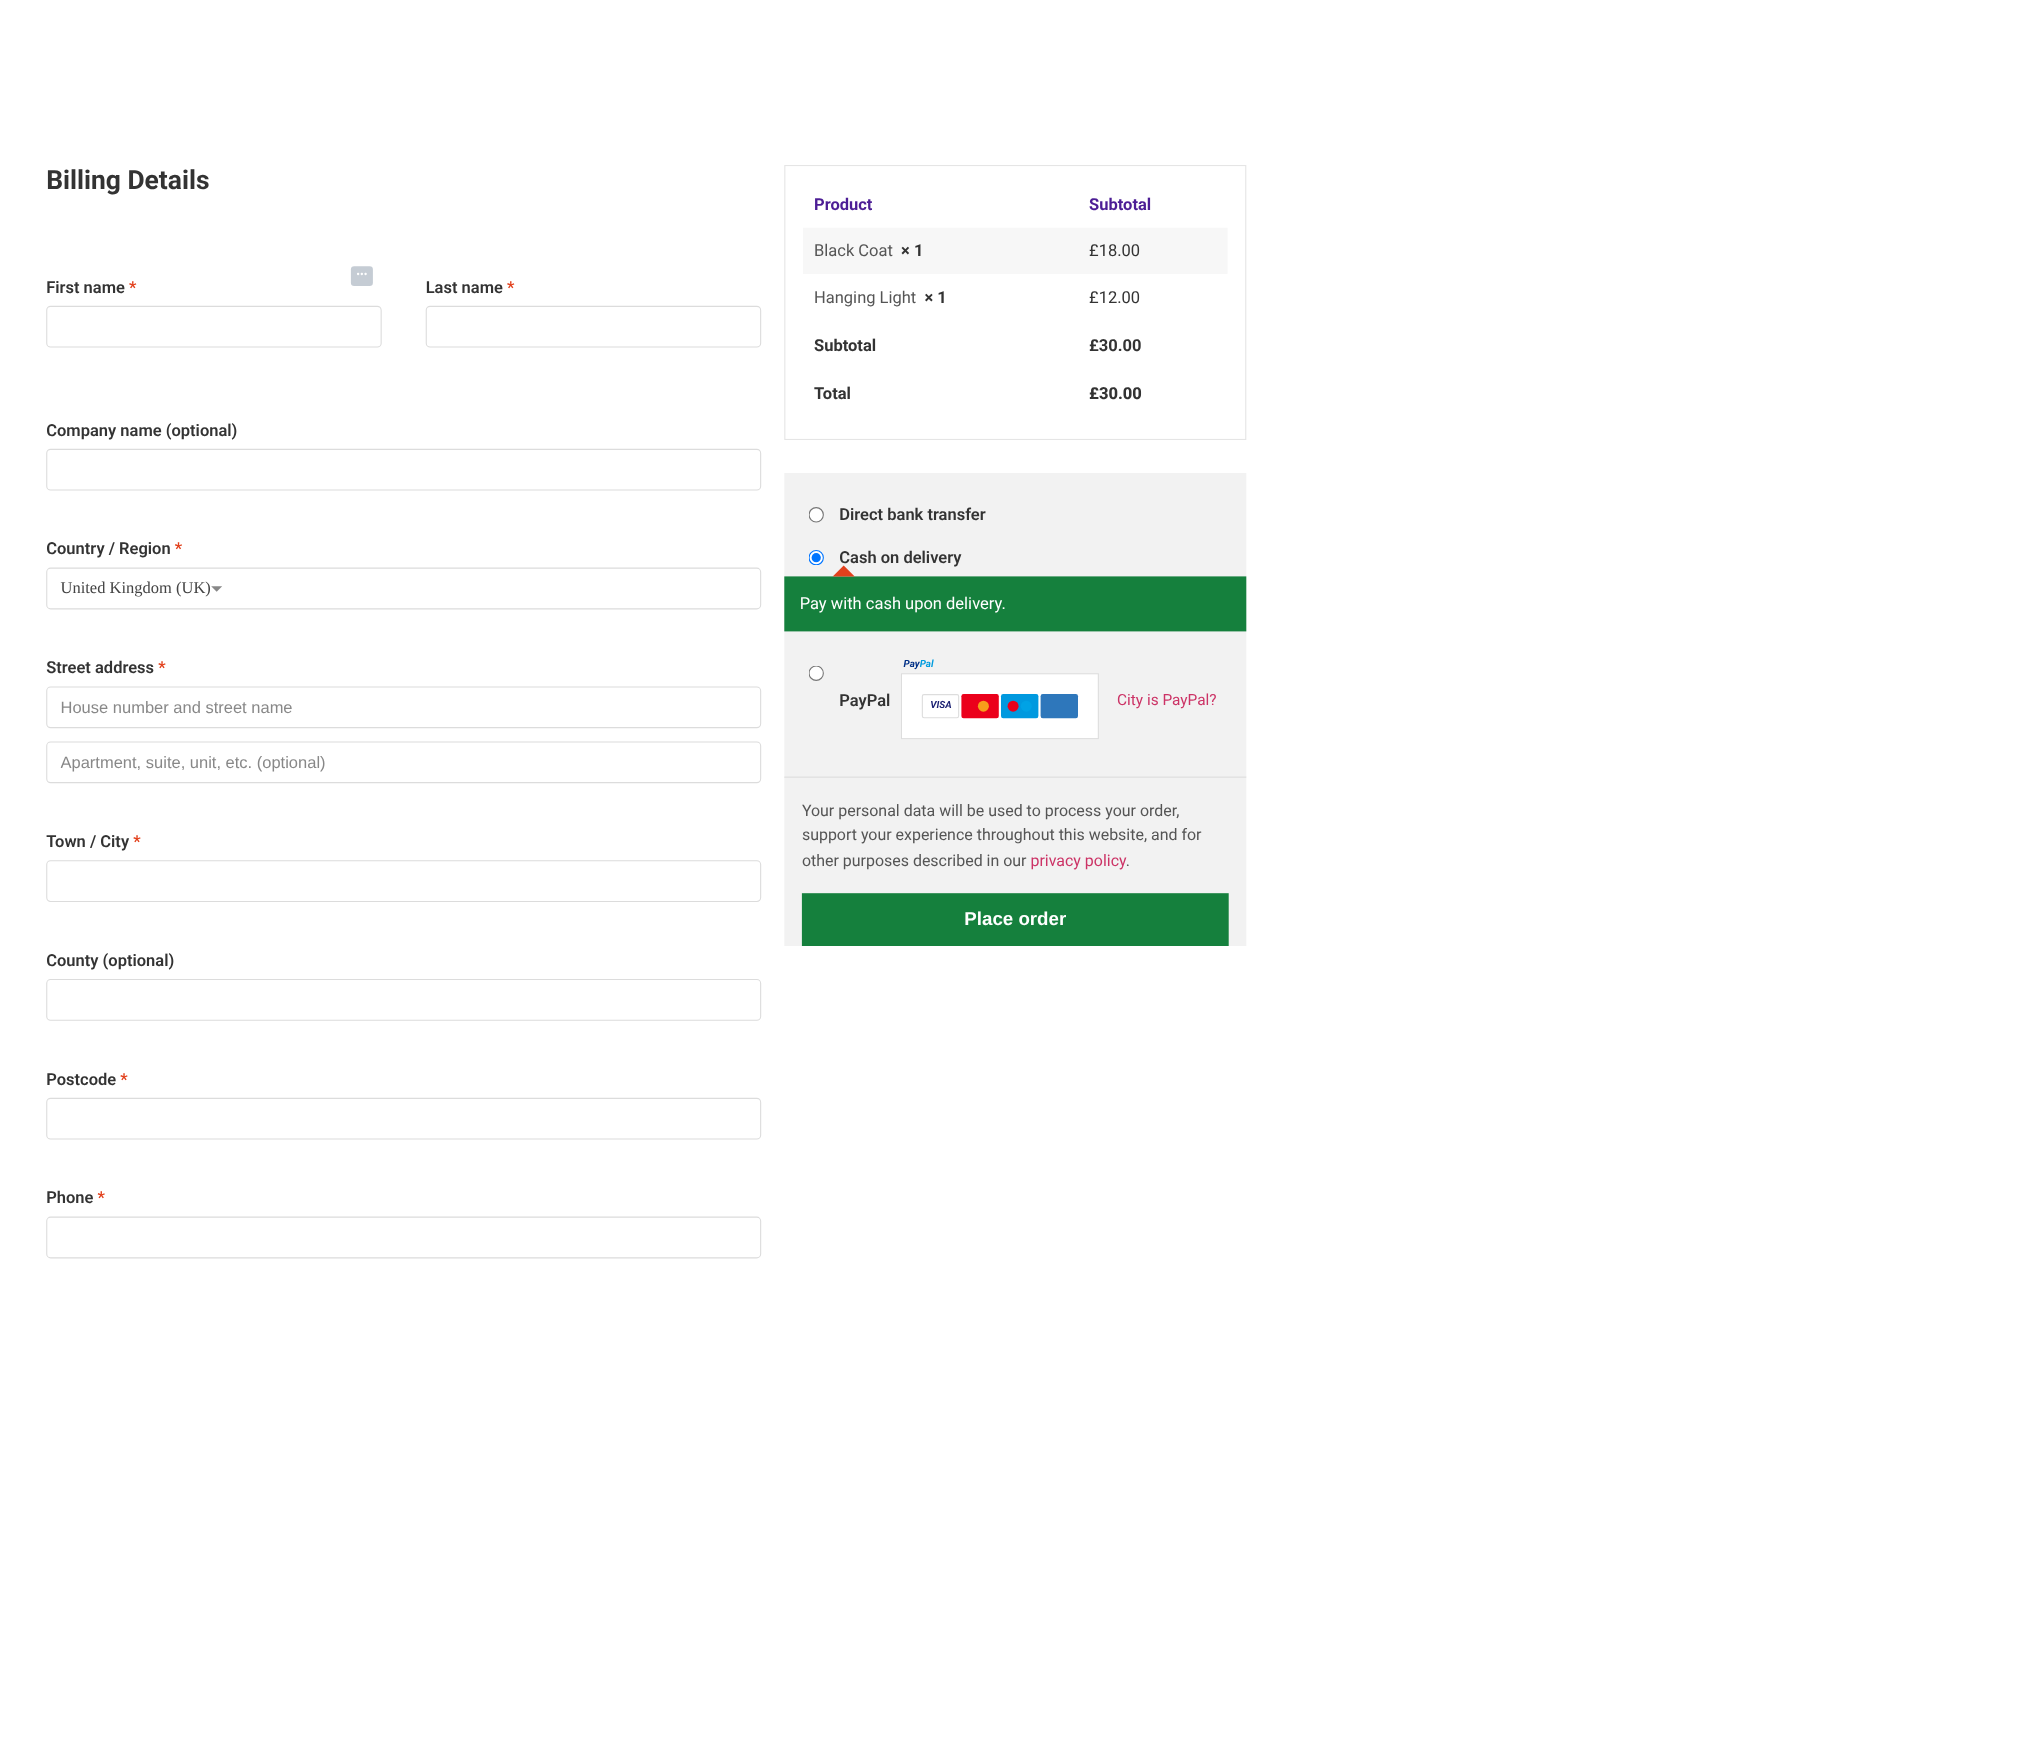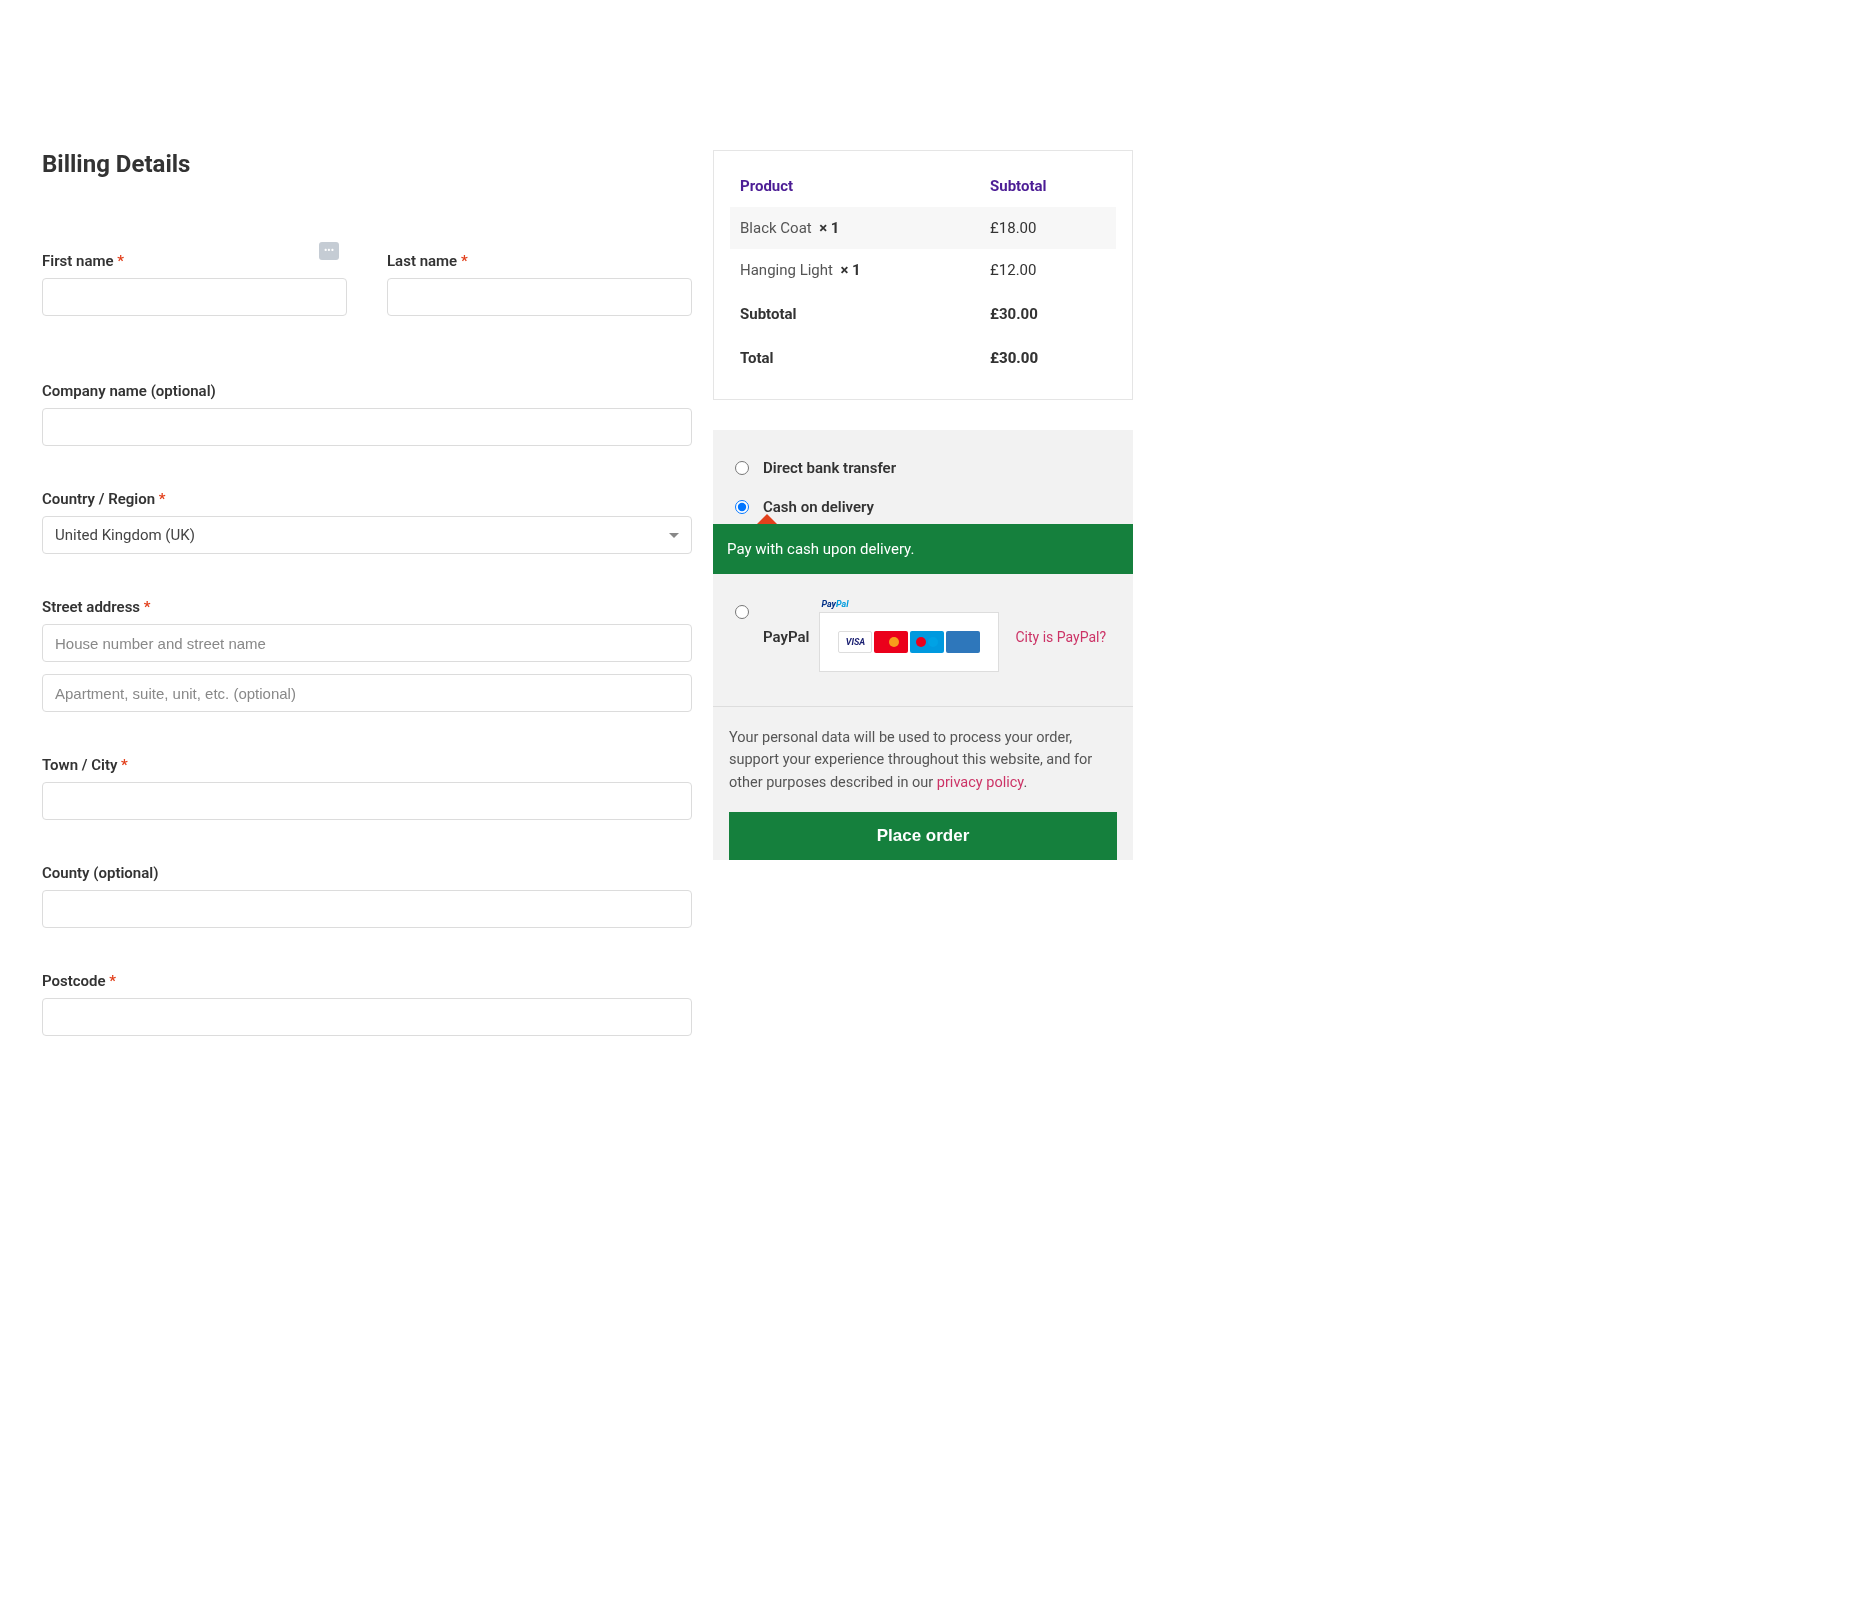--- a/index.html
+++ b/index.html
@@ -40,23 +40,23 @@
     border-radius: 4px;
     padding: 0 12px;
     font-size: 15px;
     color: #666;
     background: #fff;
   }
   .field input::placeholder { color: #888; }
   .select2-like {
     display: flex;
     align-items: center;
-    justify-content: space-between;
     cursor: pointer;
     color: #444;
+    font-family: Liberation Serif, serif;
   }
   .chevron {
     width: 0; height: 0;
     border-left: 5px solid transparent;
     border-right: 5px solid transparent;
     border-top: 5px solid #888;
   }
   .lastpass-icon {
     position: absolute;
     right: 8px;
@@ -270,20 +270,27 @@
     </div>
 
     <div class="field">
       <label>
         <span>Postcode</span>
         <span class="required">*</span>
       </label>
       <input type="text" style="">
     </div>
 
+    <div class="field">
+      <label>
+        <span>Phone</span>
+        <span class="required">*</span>
+      </label>
+      <input type="tel" style="">
+    </div>
   </div>
 
   <div class="right">
     <div class="order-box">
       <table class="order-table">
         <thead>
           <tr>
             <th>Product</th>
             <th>Subtotal</th>
           </tr>

